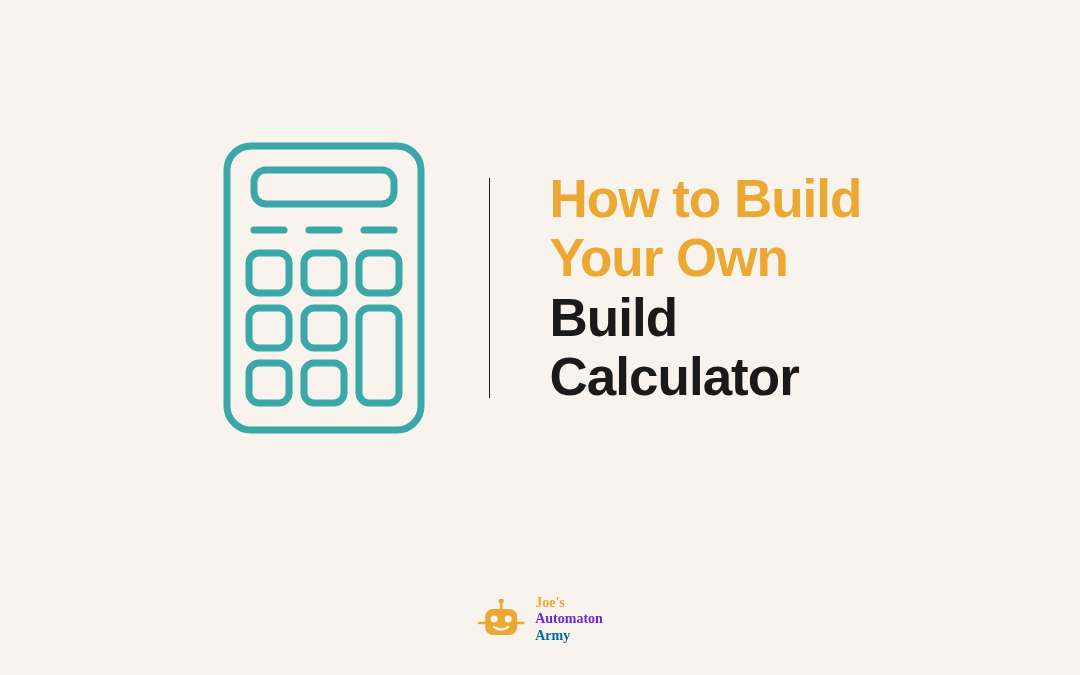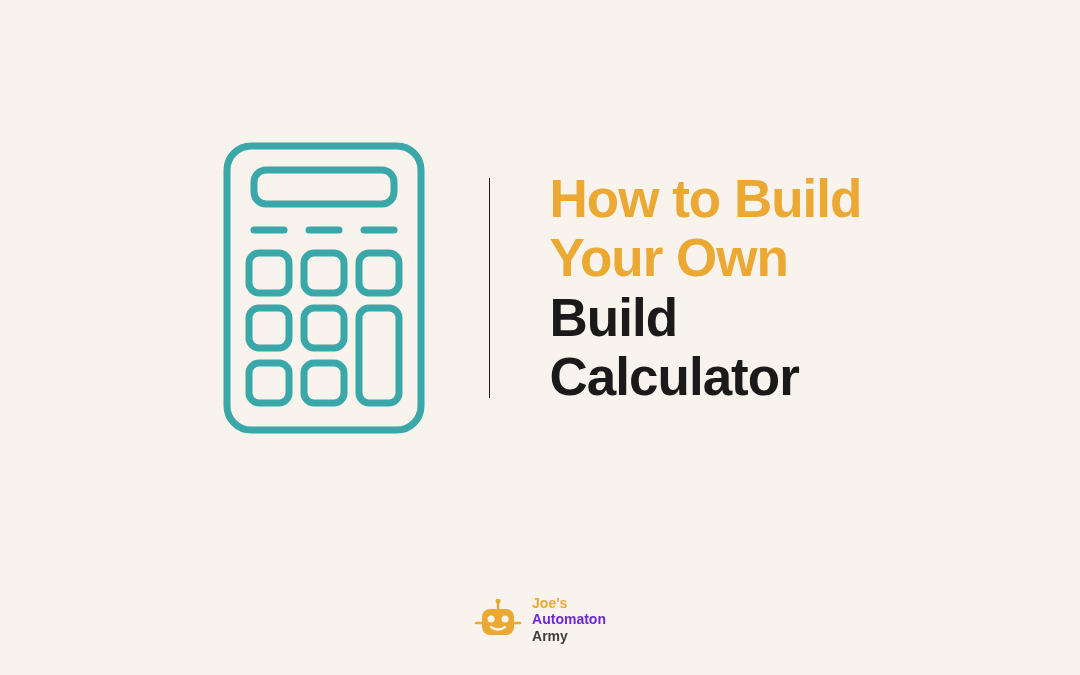--- a/index.html
+++ b/index.html
@@ -49,34 +49,35 @@
       color: #1a1a1a;
     }
     .logo-container {
       position: absolute;
       bottom: 30px;
       left: 50%;
       transform: translateX(-50%);
       display: flex;
       align-items: center;
       gap: 10px;
+      font-family: Liberation Serif, serif;
     }
     .robot-icon {
       width: 48px;
       height: 42px;
     }
     .logo-text {
       font-size: 14px;
       font-weight: 600;
       line-height: 1.2;
       color: #2a2a2a;
     }
     .logo-line1 { color: #eba833; }
     .logo-line2 { color: #6d28d9; }
-    .logo-line3 { color: #404040; }
+    .logo-line3 { color: #0369a1; }
   </style>
 </head>
 <body>
 
 <div class="main-container">
   <div class="left-section">
     <svg class="calculator-icon" viewBox="0 0 210 300" fill="none" stroke="#3aa8a8" stroke-width="7" stroke-linecap="round" stroke-linejoin="round">
       <rect x="8" y="8" width="194" height="284" rx="24" ry="24"></rect>
       <rect x="35" y="32" width="140" height="34" rx="12" ry="12"></rect>
       <line x1="35" y1="92" x2="65" y2="92"></line>

